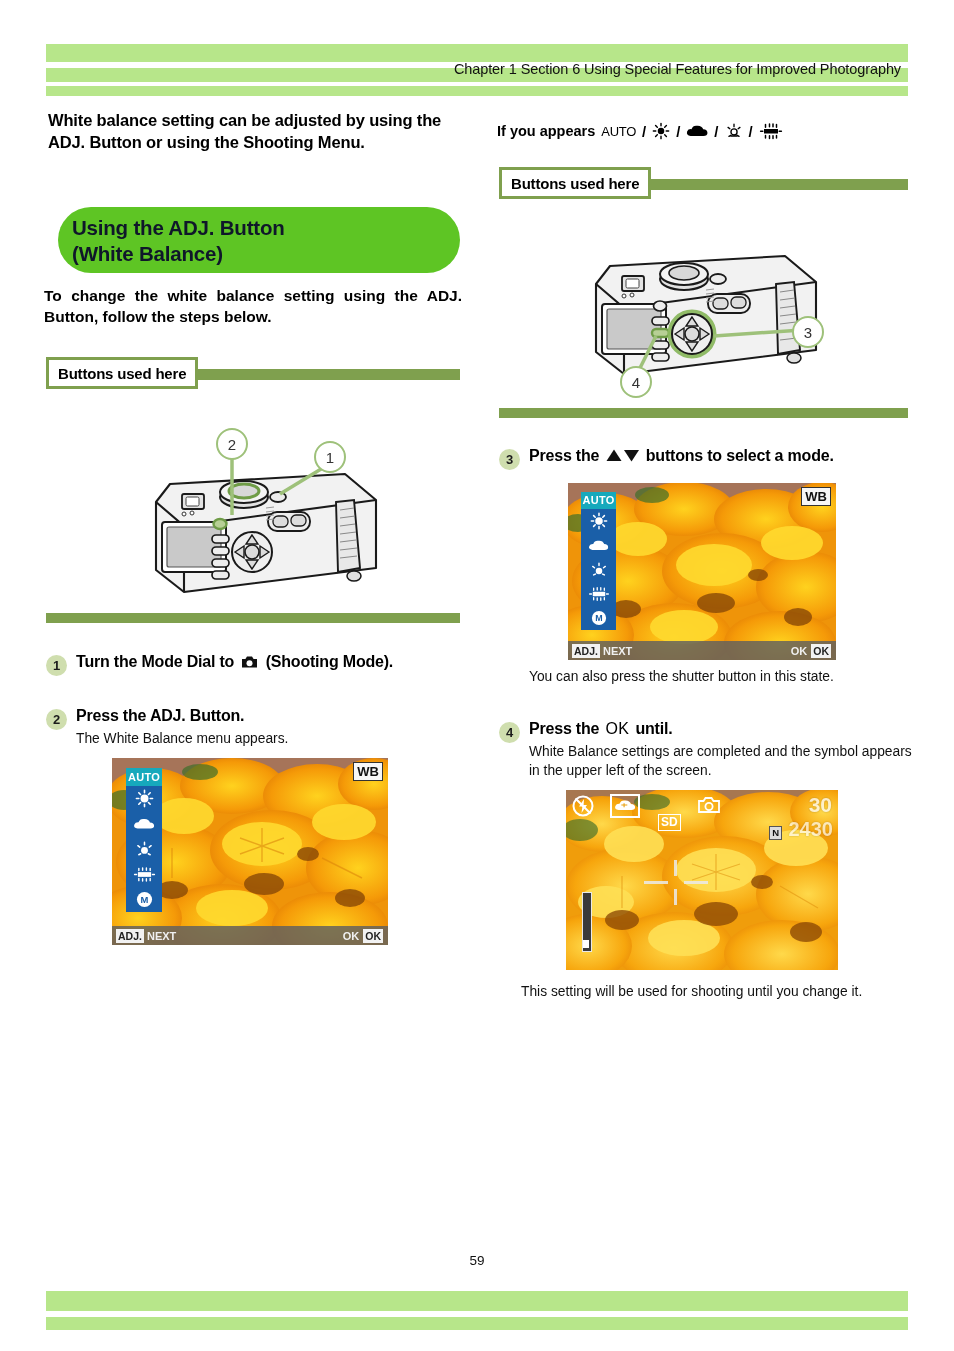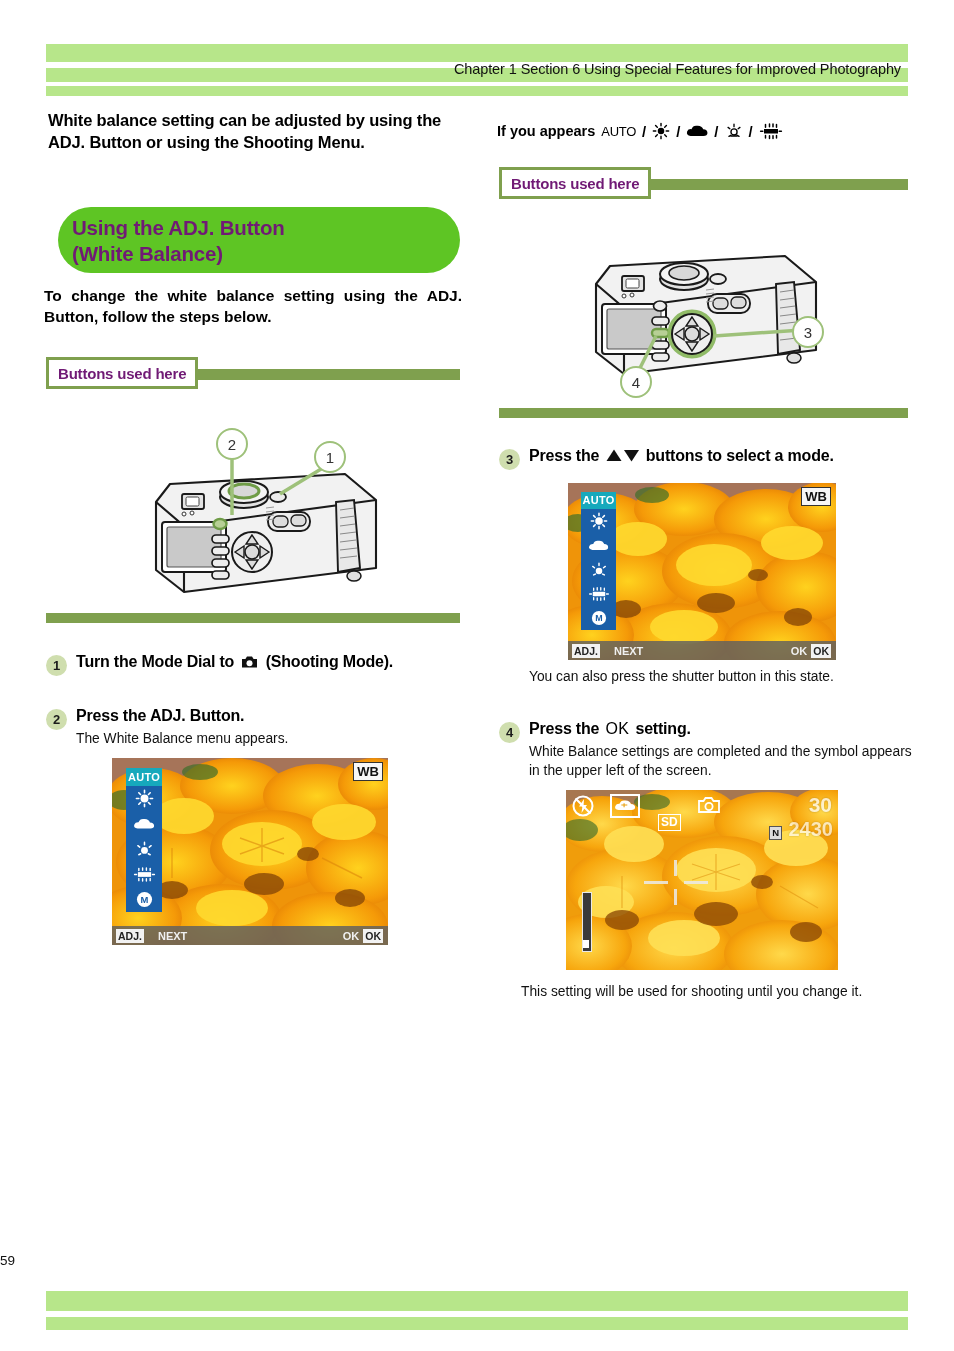--- a/index.html
+++ b/index.html
@@ -18,21 +18,21 @@
   .hdr-text{
     position:absolute;left:46px;top:58px;width:855px;height:22px;
     text-align:right;font-size:14.5px;font-weight:400;color:#111;
     line-height:22px;letter-spacing:-0.1px;
   }
 
   
   .ftr-bar{position:absolute;background:#b7e68a;}
   .ftr-bar1{left:46px;top:1291px;width:862px;height:20px;}
   .ftr-bar2{left:46px;top:1317px;width:862px;height:13px;}
-  .pagenum{position:absolute;left:0;top:1253px;width:954px;
+  .pagenum{position:absolute;left:0;top:1253px;width:954px;text-align:center;
     font-size:13.5px;color:#111;}
 
   
   .col{position:absolute;width:420px;}
   .col-l{left:48px;top:110px;}
 
   
   .lead{
     font-size:16.5px;font-weight:bold;line-height:1.33;
     letter-spacing:-0.15px;color:#000;margin:0;
@@ -46,35 +46,35 @@
   }
 
   
   .banner{
     position:absolute;left:58px;top:207px;width:402px;height:66px;
     background:#5ec524;border-radius:33px;
     box-sizing:border-box;
   }
   .banner-txt{
     position:absolute;left:14px;top:8px;right:10px;
-    color:#701a75;font-size:20.5px;font-weight:bold;line-height:1.28;
+    color:#0f172a;font-size:20.5px;font-weight:bold;line-height:1.28;
     letter-spacing:-0.2px;
   }
 
   
   .bu-wrap{position:absolute;height:34px;}
   .bu-rule{
     position:absolute;left:0;top:12px;height:11px;background:#7fa04e;
   }
   .bu-box{
     position:absolute;left:0;top:0;height:32px;
     background:#fff;border:3px solid #7fa04e;box-sizing:border-box;
     display:flex;align-items:center;padding:0 9px;
   }
-  .bu-box span{font-size:15px;font-weight:bold;color:#701a75;letter-spacing:-0.2px;}
+  .bu-box span{font-size:15px;font-weight:bold;color:#000000;letter-spacing:-0.2px;}
 
   
   .sep{position:absolute;height:10px;background:#7fa04e;}
 
   
   .step{position:absolute;}
   .step-num{
     position:absolute;left:0;top:3px;width:21px;height:21px;border-radius:50%;
     background:#cfdeae;color:#1c1c1c;font-size:13px;font-weight:bold;
     display:flex;align-items:center;justify-content:center;
@@ -118,21 +118,21 @@
 
   
   .lcdbar{
     position:absolute;left:0;bottom:0;width:100%;height:19px;
     background:rgba(95,95,95,0.82);display:flex;align-items:center;
   }
   .tagbox{
     background:#f2f2f2;color:#222;font-size:10.5px;font-weight:bold;
     padding:0 2px;line-height:14px;margin-left:4px;
   }
-  .lcdbar .lbl{color:#f0f0f0;font-size:11px;font-weight:bold;margin-left:14px;}
+  .lcdbar .lbl{color:#f0f0f0;font-size:11px;font-weight:bold;margin-left:3px;}
   .lcdbar .right{margin-left:auto;display:flex;align-items:center;margin-right:5px;gap:4px;}
   .wbbadge{
     position:absolute;right:5px;top:4px;background:#f7f7f7;color:#111;
     font-size:13px;font-weight:bold;padding:0 3px;line-height:17px;
     border:1px solid #333;
   }
 
   
   .hud-ico{position:absolute;color:#fff;}
   .hud-sel{position:absolute;border:2.5px solid #fff;box-sizing:border-box;}
@@ -540,21 +540,21 @@
     </div>
   </div>
 
   <p class="body" style="position:absolute;left:529px;top:668px;width:390px;">You can also press the shutter button in this state.</p>
 
   <div class="step" style="left:499px;top:719px;width:420px;">
     <div class="step-num">4</div>
     <div class="step-title">
       <span>Press the</span>
       <span style="font-weight:400;font-size:16px;letter-spacing:0.3px;margin:0 2px;">OK</span>
-      <span>setting.</span>
+      <span>until.</span>
     </div>
     <div class="step-sub" style="top:24px;width:392px;right:auto;">White Balance settings are completed and the symbol appears in the upper left of the screen.</div>
   </div>
 
   <div class="lcd" style="left:566px;top:790px;width:272px;height:180px;">
     <svg class="flowers" viewBox="0 0 272 180" preserveAspectRatio="none">
       <defs>
         <radialGradient id="fl3" cx="50%" cy="50%" r="60%">
           <stop offset="0%" stop-color="#ffd94a"></stop>
             <stop offset="70%" stop-color="#f7a60d"></stop>

